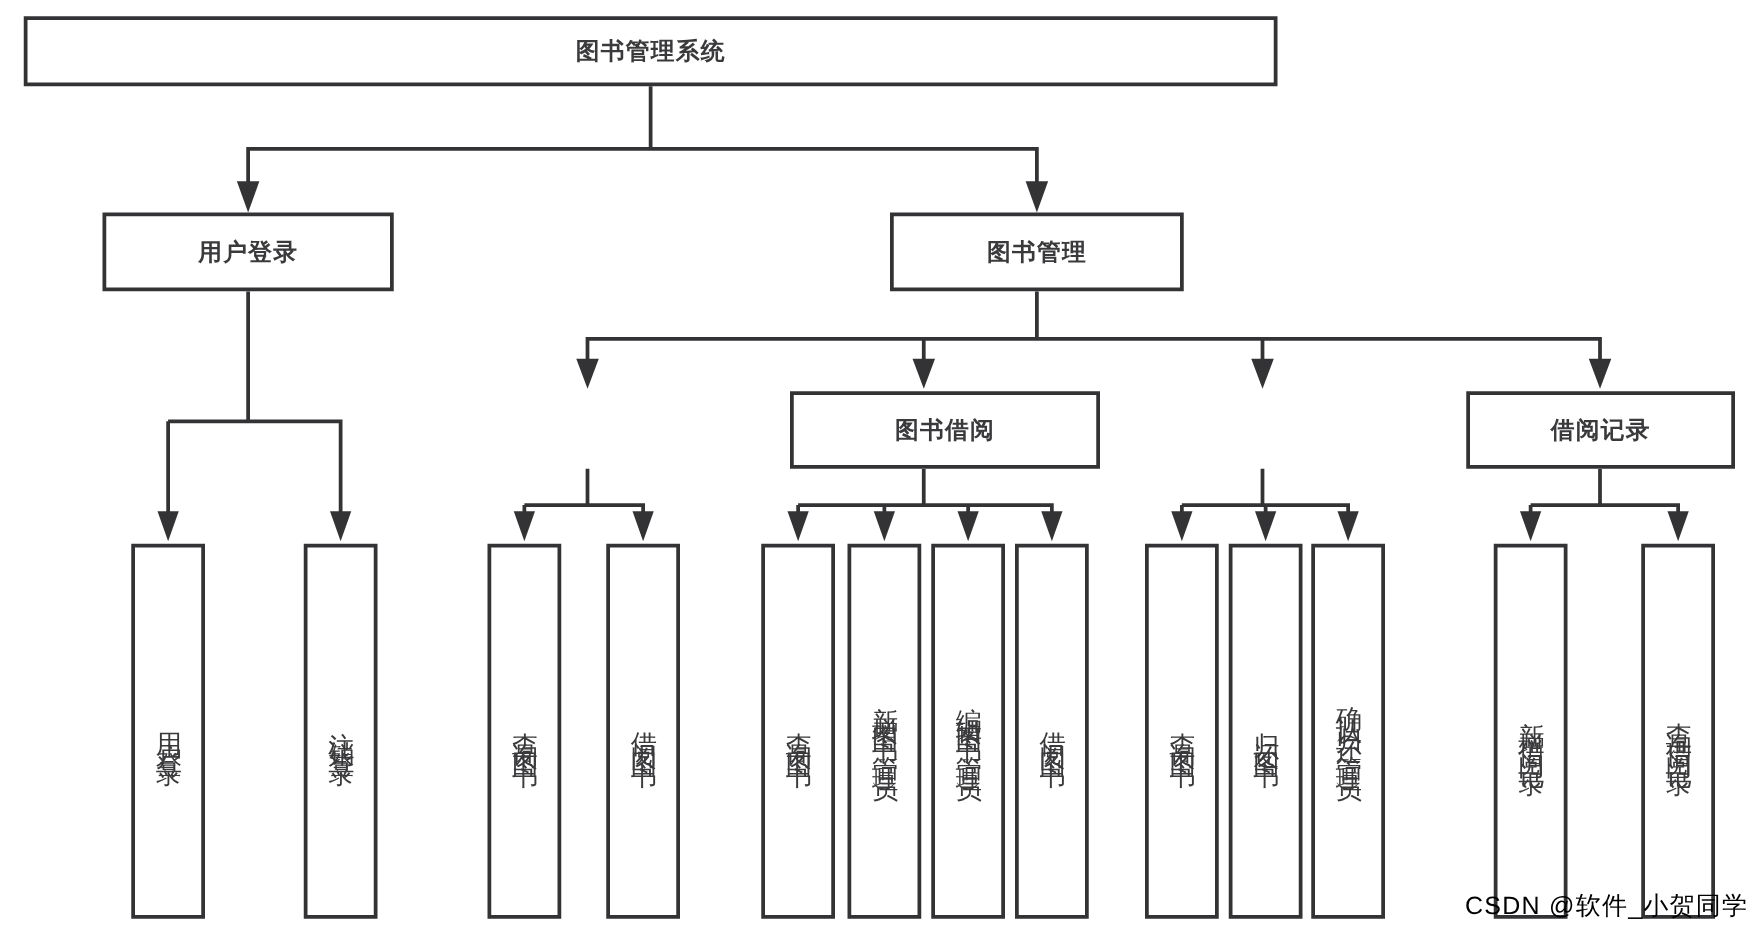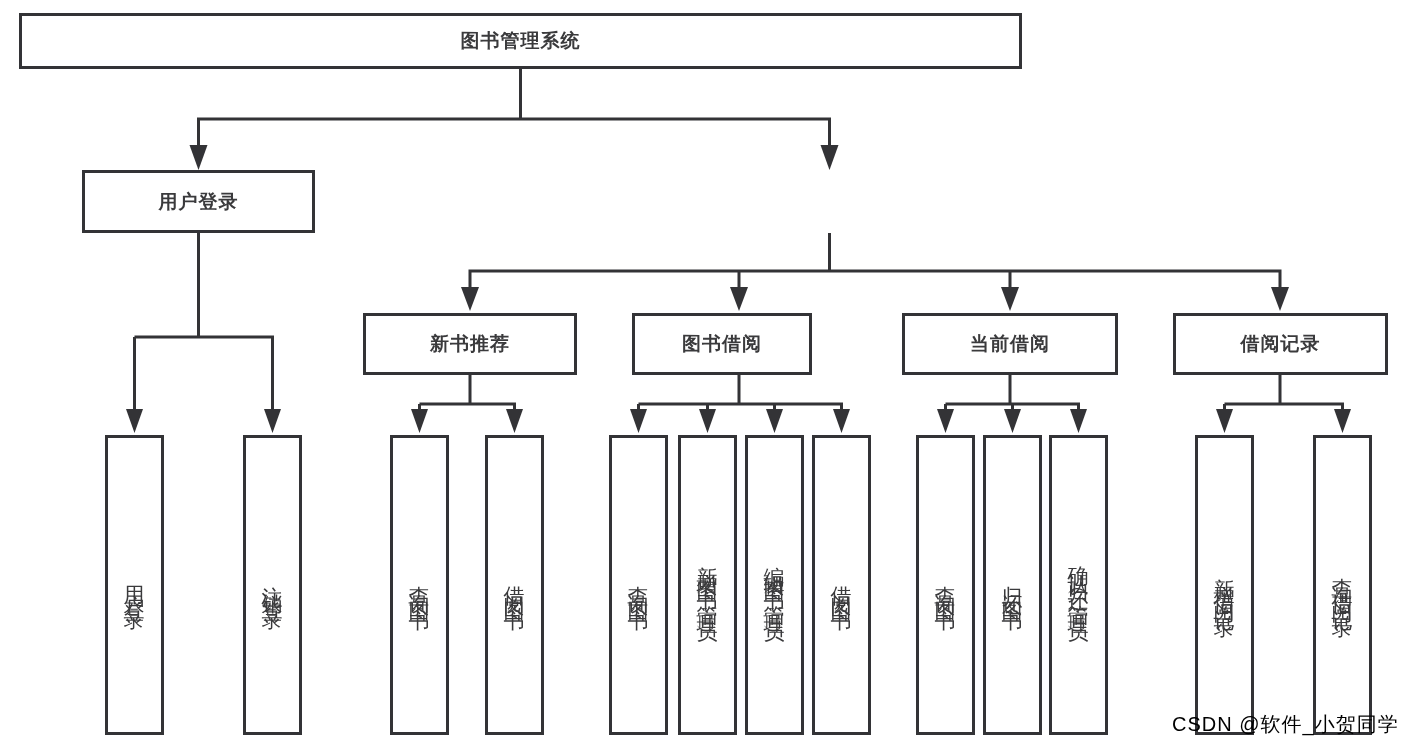--- a/index.html
+++ b/index.html
@@ -56,21 +56,21 @@
     font-size: 21px;
     line-height: 1;
     letter-spacing: 8px;
     color: #3a3a3c;
   }
   
   #n-root  { left: 19px;   top: 13px;  width: 1003px; height: 56px; }
   #n-l2-0  { left: 82px;   top: 170px; width: 233px;  height: 63px; }
   #n-l2-1  { left: 712px;  top: 170px; width: 235px;  height: 63px; }
   #n-l3-0  { left: 363px;  top: 313px; width: 214px;  height: 62px; }
-  #n-l3-1  { left: 632px;  top: 313px; width: 180px;  height: 62px; }
+  #n-l3-1  { left: 632px;  top: 313px; width: 248px;  height: 62px; }
   #n-l3-2  { left: 902px;  top: 313px; width: 216px;  height: 62px; }
   #n-l3-3  { left: 1173px; top: 313px; width: 215px;  height: 62px; }
   
   #leaf-0  { left: 105px; }
   #leaf-1  { left: 243px; }
   #leaf-2  { left: 390px; }
   #leaf-3  { left: 485px; }
   #leaf-4  { left: 609px; }
   #leaf-5  { left: 678px; }
   #leaf-6  { left: 745px; }
@@ -141,30 +141,27 @@
     </g>
   </svg>
 
   <div class="node" id="n-root">
     <span>图书管理系统</span>
   </div>
 
   <div class="node" id="n-l2-0">
     <span>用户登录</span>
   </div>
-
-  <div class="node" id="n-l3-0">
-    <span>新书推荐</span>
-  </div>
+  <div class="node" id="n-l2-1">
+    <span>图书管理</span>
+  </div>
+
   <div class="node" id="n-l3-1">
     <span>图书借阅</span>
   </div>
-  <div class="node" id="n-l3-2">
-    <span>当前借阅</span>
-  </div>
   <div class="node" id="n-l3-3">
     <span>借阅记录</span>
   </div>
 
   <div class="leaf" id="leaf-0">
     <span class="vtext">用户登录</span>
   </div>
   <div class="leaf" id="leaf-1">
     <span class="vtext">注销登录</span>
   </div>

